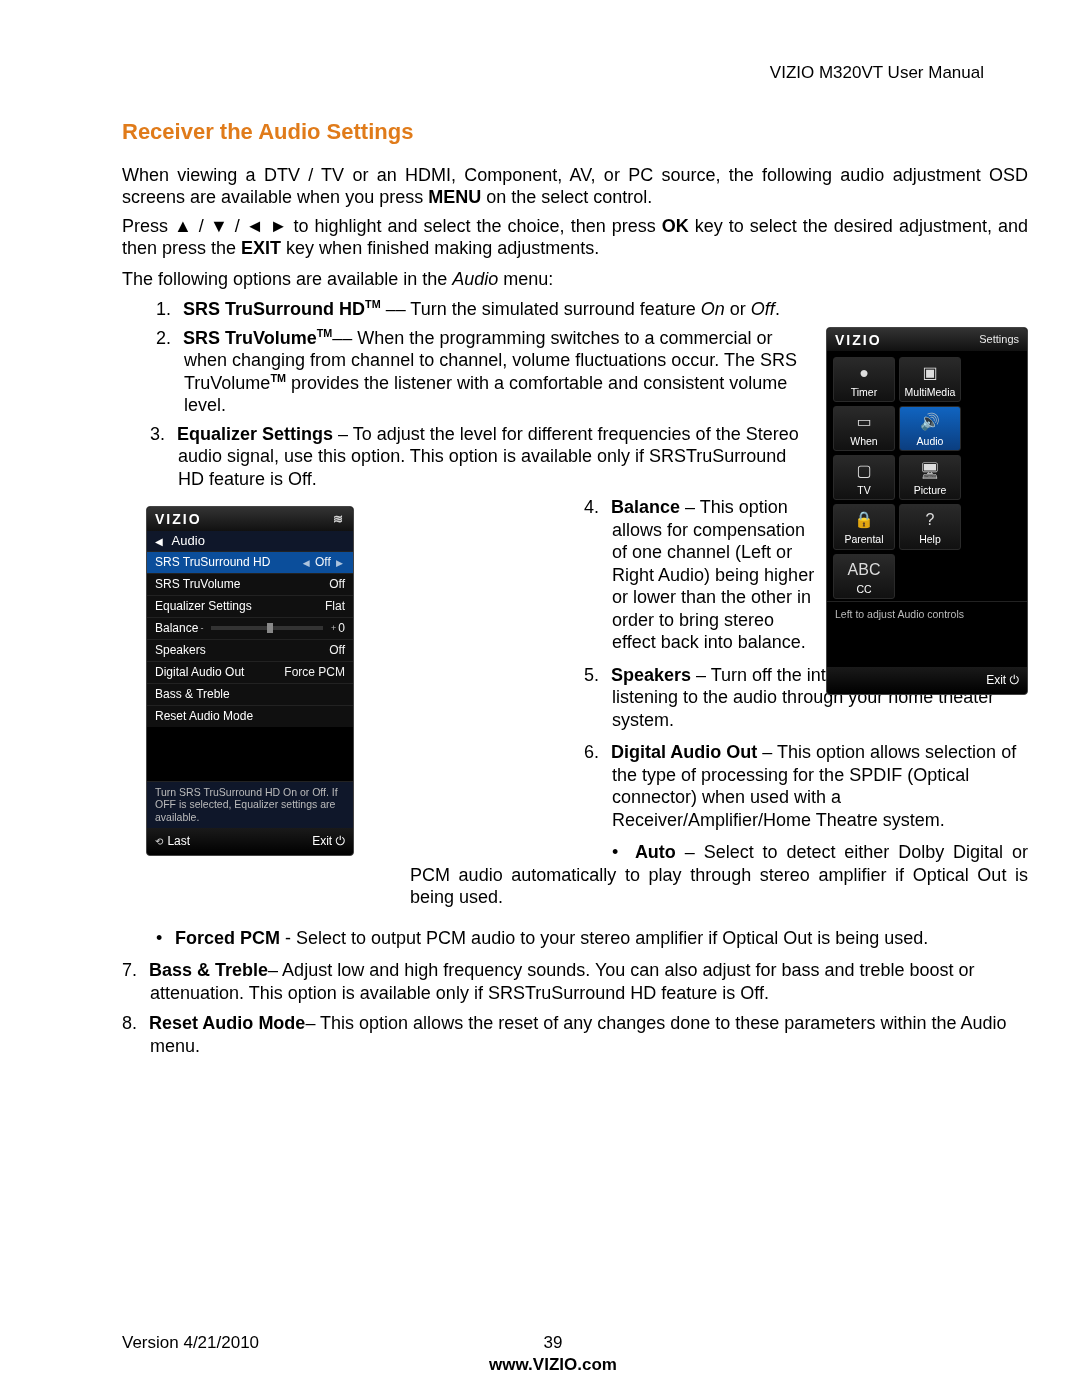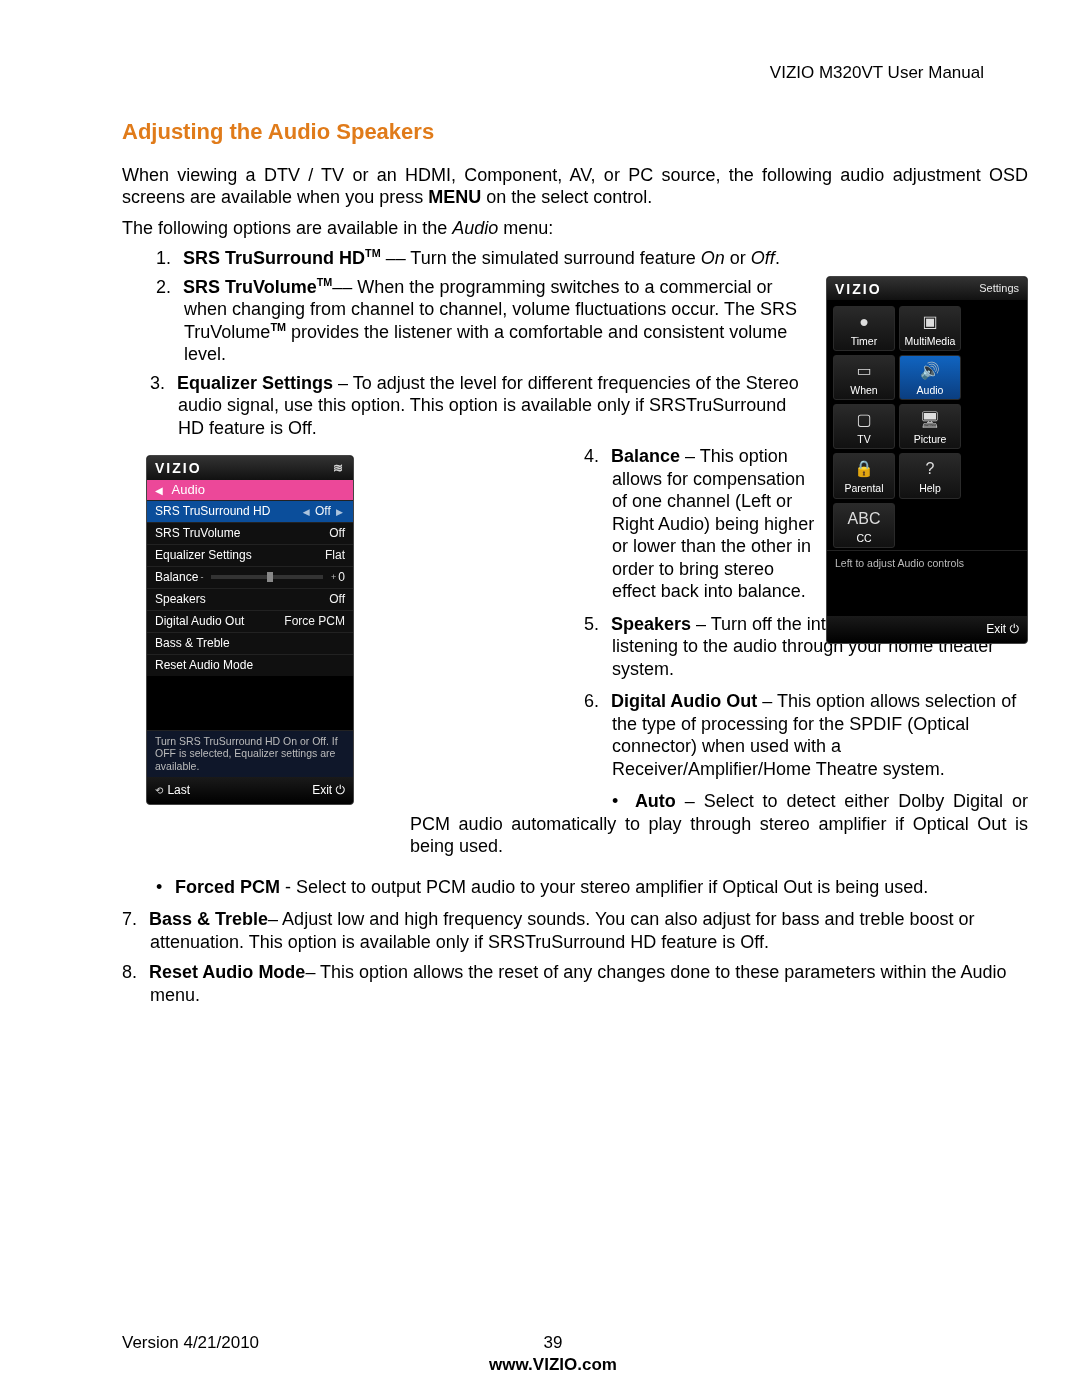--- a/index.html
+++ b/index.html
@@ -37,21 +37,21 @@
   .osd-audio{
     width:206px;background:#000;color:#fff;border:1px solid #444;
     border-radius:4px;margin:10px 0 0 24px;font-size:12px;
   }
   .osd-audio .bar-top{
     background:linear-gradient(#333,#111);padding:4px 8px 2px 8px;
     display:flex;justify-content:space-between;align-items:center;
     font-weight:bold;font-size:14px;letter-spacing:2px;border-radius:4px 4px 0 0}
   .osd-audio .bar-top .wifi{font-size:12px;opacity:.8}
   .osd-audio .sub{
-    background:#ec4899;padding:2px 8px;font-size:13px}
+    background:#0f172a;padding:2px 8px;font-size:13px}
   .osd-audio .sub .tri{font-size:10px;margin-right:6px}
   .osd-audio .row{
     display:flex;justify-content:space-between;align-items:center;
     padding:3px 8px;border-top:1px solid #222;background:#101010;
     font-size:12px}
   .osd-audio .row.sel{background:#0b4e9b}
   .osd-audio .row .val{opacity:.95}
   .osd-audio .row .tri-sm{font-size:9px;opacity:.7;margin:0 2px}
   .osd-audio .slider{
     flex:1;height:4px;background:#333;margin:0 6px;position:relative}
@@ -114,24 +114,27 @@
 
   .item3para{margin-left:62px;margin-right:218px}
   .li2-wrap{margin-right:218px}
 </style>
 </head>
 <body>
 
 <div class="page">
   <div class="header-right">VIZIO M320VT User Manual</div>
 
-  <h1 class="title">Adjusting the Audio Speakers</h1>
+  <h1 class="title">Receiver the Audio Settings</h1>
 
   <p>
     <span>When viewing a DTV / TV or an HDMI, Component, AV, or PC source, the following audio adjustment OSD screens are available when you press </span><b>MENU</b><span> on the select control.</span>
+  </p>
+  <p class="intro2">
+    <span class="arrows">Press  ▲  /  ▼  /  ◄    ►  to highlight and select the choice, then press </span><b>OK</b><span> key to select the desired adjustment, and then press the </span><b>EXIT</b><span> key when finished making adjustments.</span>
   </p>
   <p class="intro3">
     <span>The following options are available in the </span><i>Audio</i><span> menu:</span>
   </p>
 
   <ol class="main">
     <li>
       <span class="n">1.</span>
       <b>SRS TruSurround HD</b><sup>TM</sup><span> –– </span><span>Turn the simulated surround feature </span><i>On</i><span> or </span><i>Off</i><span>.</span>
     </li>

